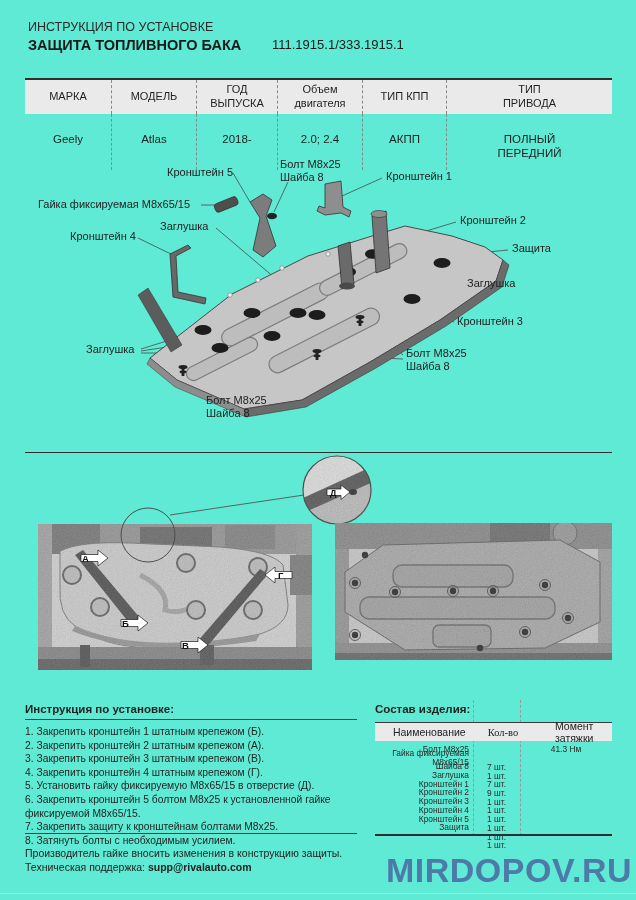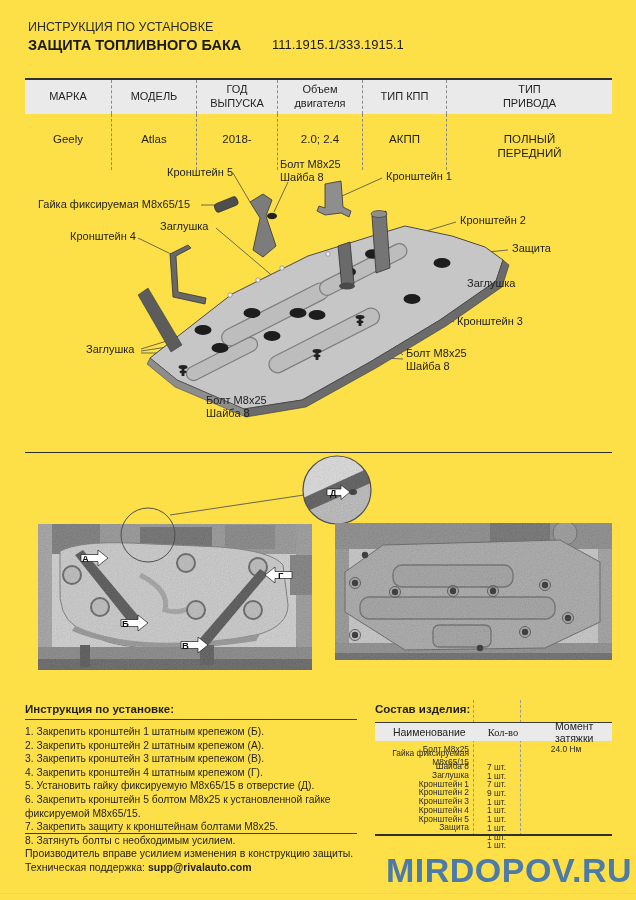--- a/index.html
+++ b/index.html
@@ -1,16 +1,16 @@
 <!DOCTYPE html>
 <html><head>
 <meta charset="utf-8">
 <style>
   html,body{margin:0;padding:0;background:#ffffff;}
-  .page{position:relative;width:636px;height:900px;background:#fde047;overflow:hidden;
+  .page{position:relative;width:636px;height:900px;background:#5eead4;overflow:hidden;
         font-family:"Liberation Sans",sans-serif;color:#1f1f1f;}
   .abs{position:absolute;}
   .pre{white-space:pre-line;}
   
   .hdr-sub{left:28px;top:20px;font-size:12.5px;color:#2a2a2a;}
   .hdr-title{left:28px;top:37px;font-size:14.5px;font-weight:bold;color:#1a1a1a;}
   .hdr-part{left:272px;top:37px;font-size:13px;font-weight:normal;color:#1a1a1a;}
   
   .vtable{left:25px;top:78px;width:587px;border-top:2px solid #2f2f2f;
           display:grid;grid-template-columns:87px 85px 81px 85px 84px 165px;}
@@ -327,21 +327,21 @@
     <div class="parts-title">Состав изделия:</div>
     <div class="phead">
       <span class="ph-name">Наименование</span>
       <span class="ph-qty">Кол-во</span>
       <span class="ph-torque">Момент затяжки</span>
     </div>
     <div class="prows">
       <div class="prow">
           <span class="pname">Болт М8х25</span>
           <span class="pqty">7 шт.</span>
-          <span class="ptorque">24.0 Нм</span>
+          <span class="ptorque">41.3 Нм</span>
         </div>
       <div class="prow">
           <span class="pname">Гайка фиксируемая М8х65/15</span>
           <span class="pqty">1 шт.</span>
           <span class="ptorque"></span>
         </div>
       <div class="prow">
           <span class="pname">Шайба 8</span>
           <span class="pqty">7 шт.</span>
           <span class="ptorque"></span>
@@ -378,20 +378,20 @@
         </div>
       <div class="prow">
           <span class="pname">Защита</span>
           <span class="pqty">1 шт.</span>
           <span class="ptorque"></span>
         </div>
     </div>
     <div class="parts-bottom"></div>
   </div>
 
-  <div class="abs foot1">Производитель вправе усилием изменения в конструкцию защиты.</div>
+  <div class="abs foot1">Производитель гайке вносить изменения в конструкцию защиты.</div>
   <div class="abs foot2">
     <span>Техническая поддержка:</span>
     <b>supp@rivalauto.com</b>
   </div>
   <div class="abs watermark">MIRDOPOV.RU</div>
   <div class="abs scanline"></div>
 </div>
 
 </body></html>

